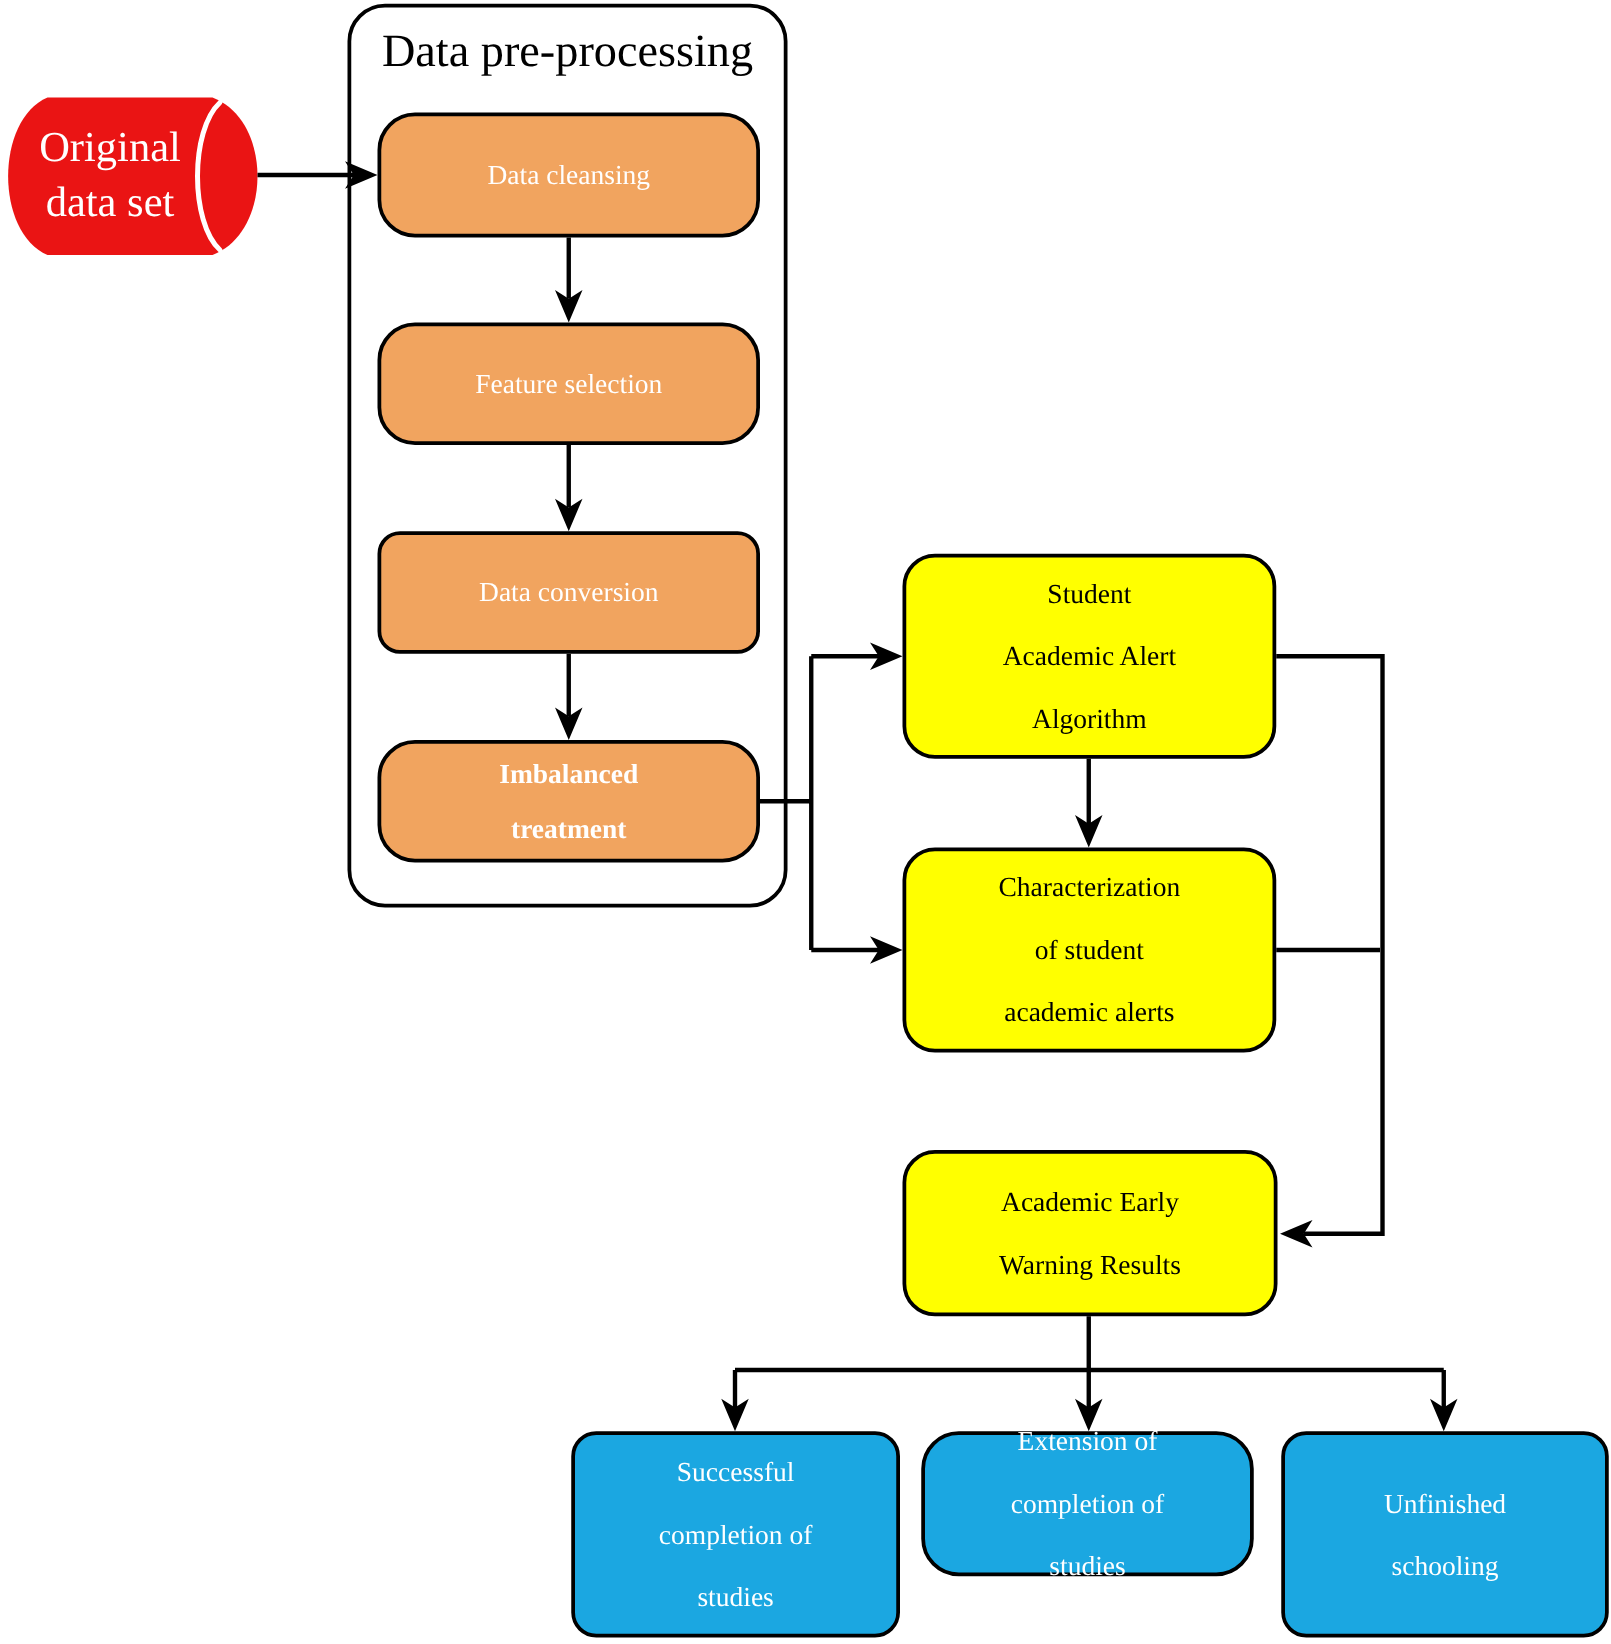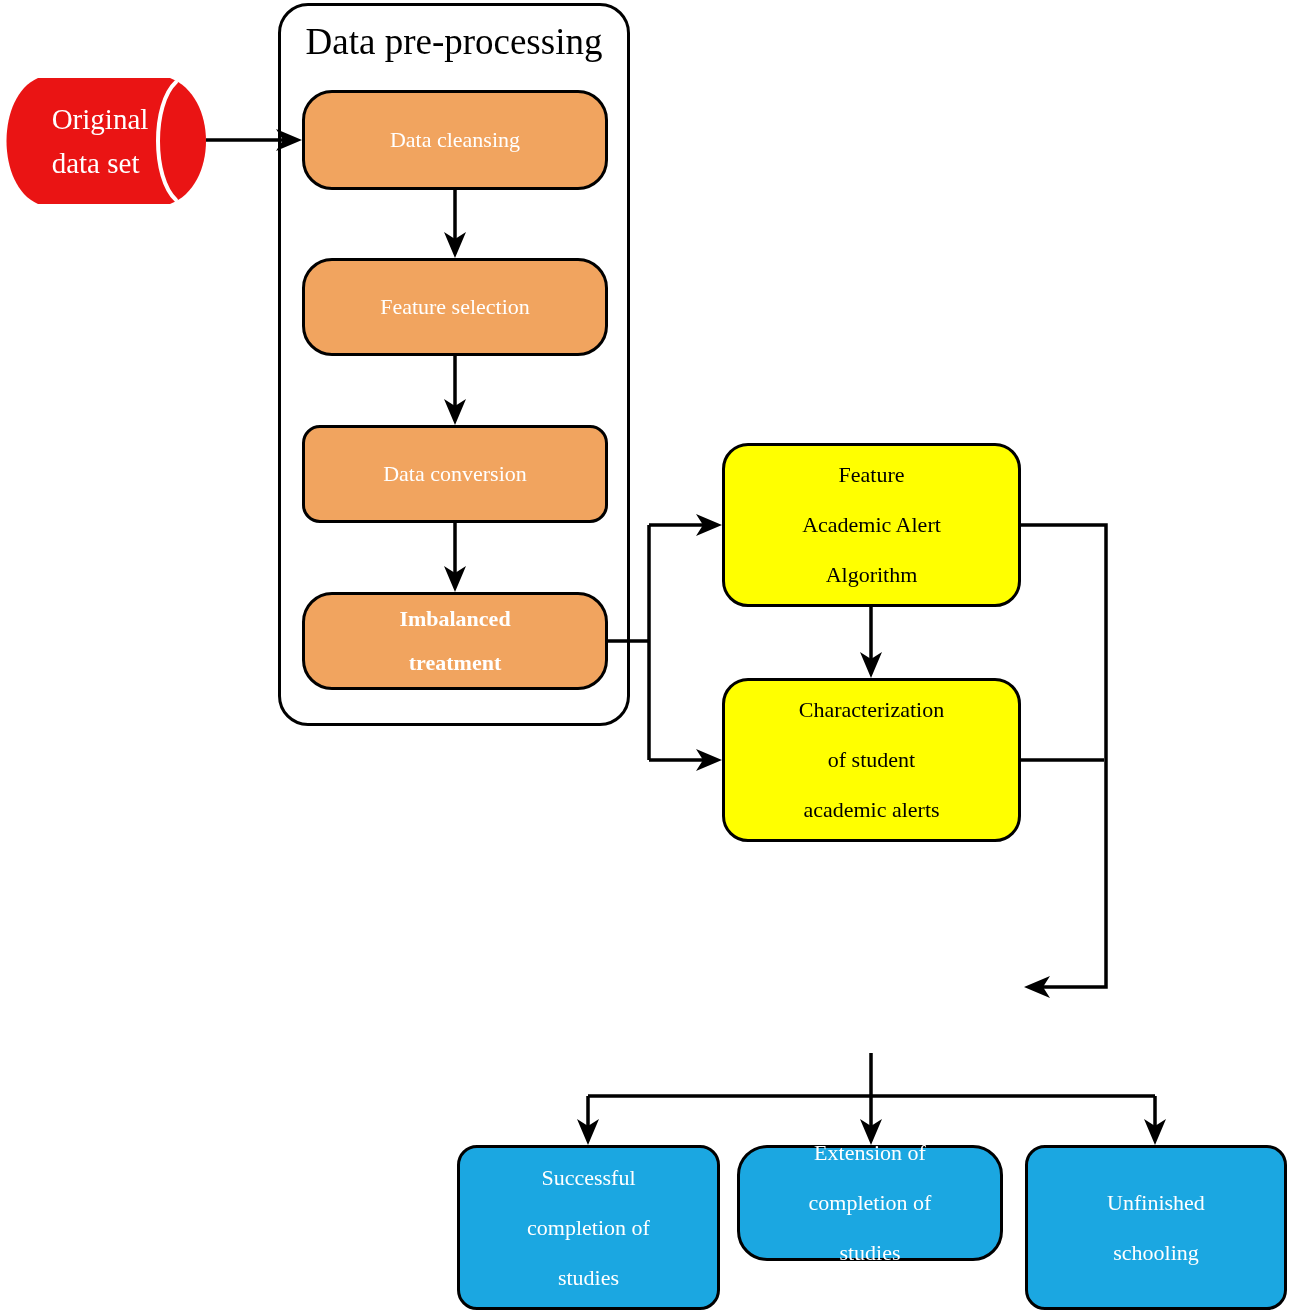--- a/index.html
+++ b/index.html
@@ -18,23 +18,23 @@
   .blue{background:var(--blue);color:var(--text_light);border-radius:20px;line-height:50px;}
   .group{
     position:absolute;left:278px;top:3px;width:352px;height:723px;box-sizing:border-box;
     border:3px solid var(--box_border,#000);border-radius:30px;background:var(--background,#fff);
   }
   .group-title{
     position:absolute;top:14px;left:0;width:100%;text-align:center;
     font-size:37px;color:var(--text_dark);
   }
   .cyl-label{
-    position:absolute;left:12px;top:80px;width:176px;height:122px;
-    display:flex;align-items:center;justify-content:center;
-    white-space:pre-line;color:var(--text_light);font-size:29px;line-height:44px;
+    position:absolute;left:0px;top:80px;width:176px;height:122px;
+    display:flex;align-items:center;justify-content:center;text-align:center;
+    white-space:pre-line;color:var(--text_light);font-size:34px;line-height:44px;
   }
   #cylinder-svg{position:absolute;left:0;top:74px;}
   #node-cleansing {left:302px;top:90px; width:306px;height:100px;}
   #node-feature   {left:302px;top:258px;width:306px;height:98px;}
   #node-conversion{left:302px;top:425px;width:306px;height:98px;border-radius:18px;}
   #node-imbalanced{left:302px;top:592px;width:306px;height:98px;font-weight:bold;}
   #node-student   {left:722px;top:443px;width:299px;height:164px;}
   #node-character {left:722px;top:678px;width:299px;height:164px;}
   #node-academic  {left:722px;top:920px;width:300px;height:133px;}
   #node-blue1{left:457px; top:1145px;width:263px;height:165px;}
@@ -58,26 +58,28 @@
   <div class="group">
     <div class="group-title">Data pre-processing</div>
   </div>
 
   <div class="node orange" id="node-cleansing">Data cleansing</div>
   <div class="node orange" id="node-feature">Feature selection</div>
   <div class="node orange" id="node-conversion">Data conversion</div>
   <div class="node orange" id="node-imbalanced">Imbalanced
 treatment</div>
 
-  <div class="node yellow" id="node-student">Feature
+  <div class="node yellow" id="node-student">Student
 Academic Alert
 Algorithm</div>
   <div class="node yellow" id="node-character">Characterization
 of student
 academic alerts</div>
+  <div class="node yellow" id="node-academic">Academic Early
+Warning Results</div>
 
   <div class="node blue" id="node-blue1">Successful
 completion of
 studies</div>
   <div class="node blue" id="node-blue2">Extension of
 completion of
 studies</div>
   <div class="node blue" id="node-blue3">Unfinished
 schooling</div>
 

